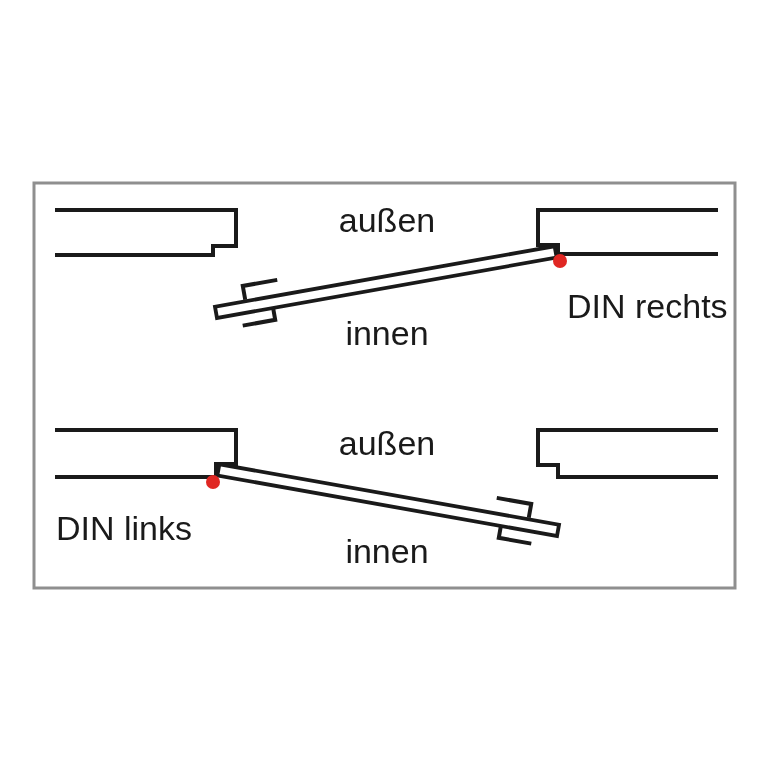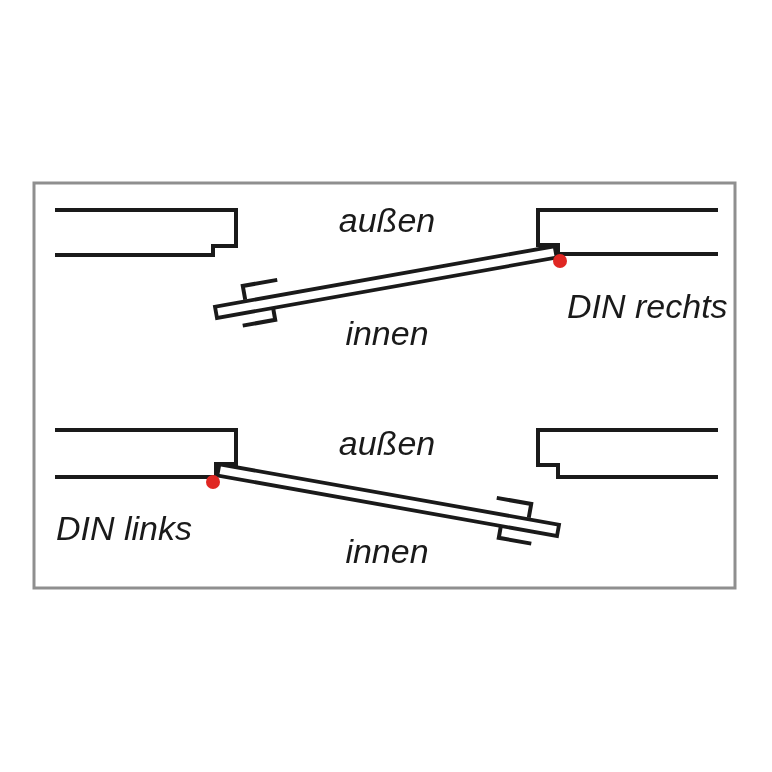--- a/index.html
+++ b/index.html
@@ -8,21 +8,20 @@
     background: #ffffff;
     width: 772px;
     height: 772px;
     overflow: hidden;
   }
   .stage {
     position: relative;
     width: 772px;
     height: 564px;
     background: var(--color-page, #ffffff);
-    font-style: italic;
   }
   svg { display: block; }
   .frame {
     fill: var(--color-background, #ffffff);
     stroke: var(--color-border, #8f8f8f);
     stroke-width: 3;
   }
   .wall {
     fill: none;
     stroke: var(--color-line, #1a1a1a);

